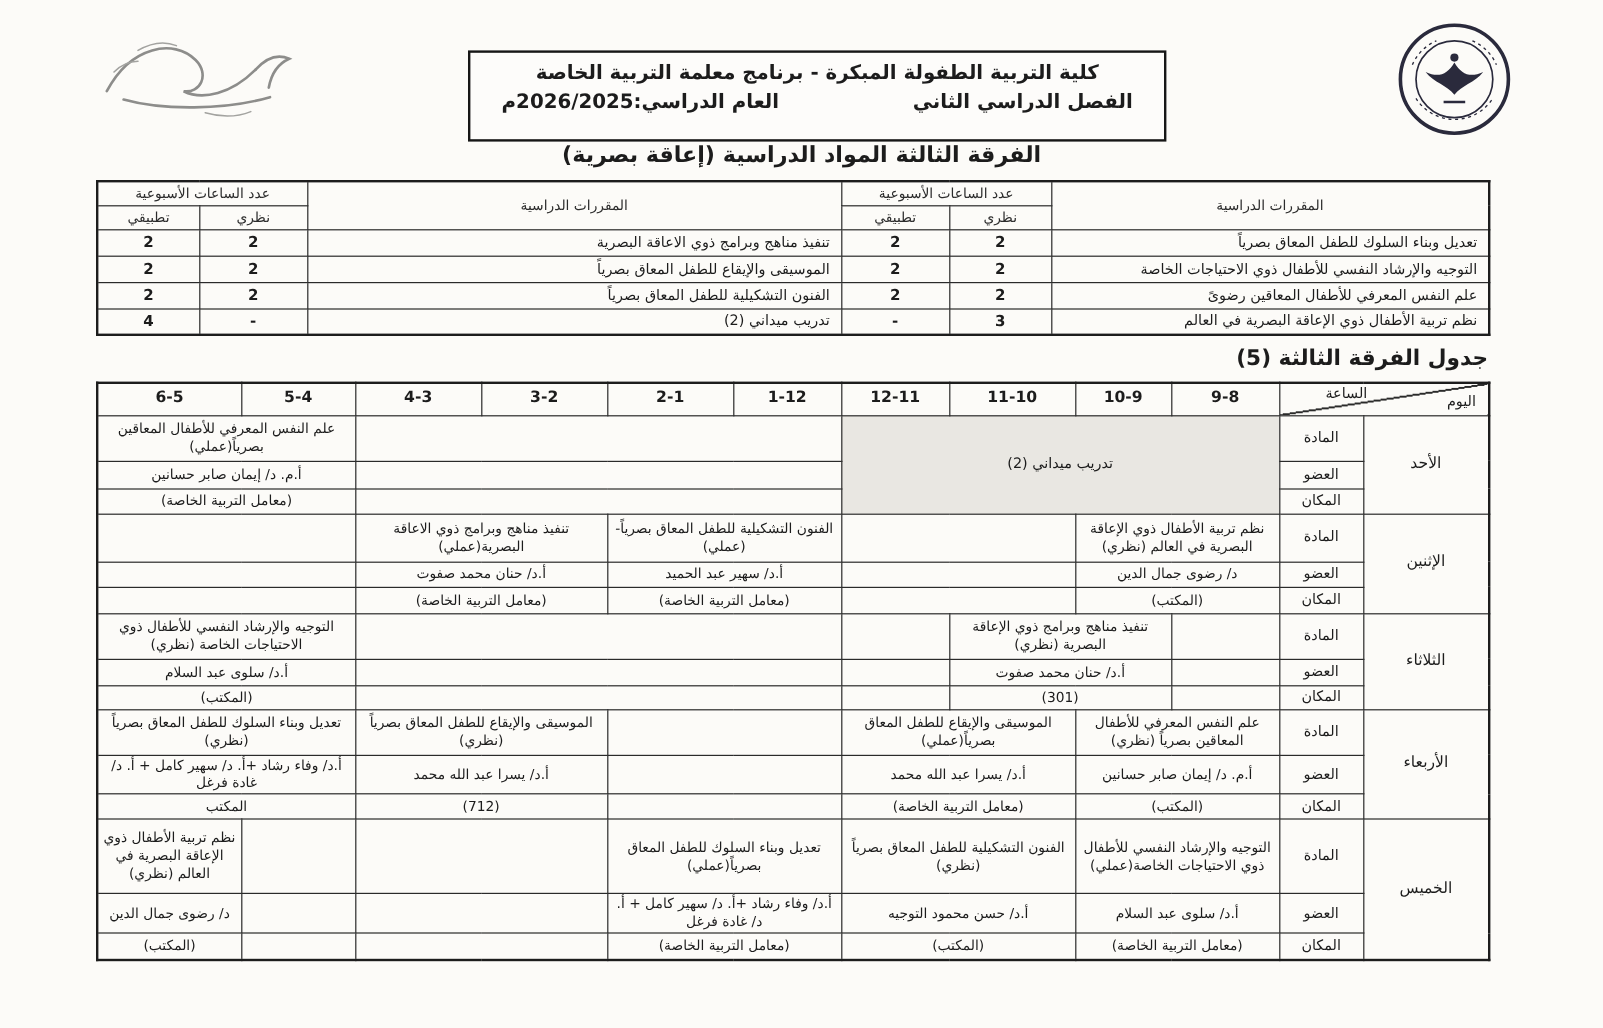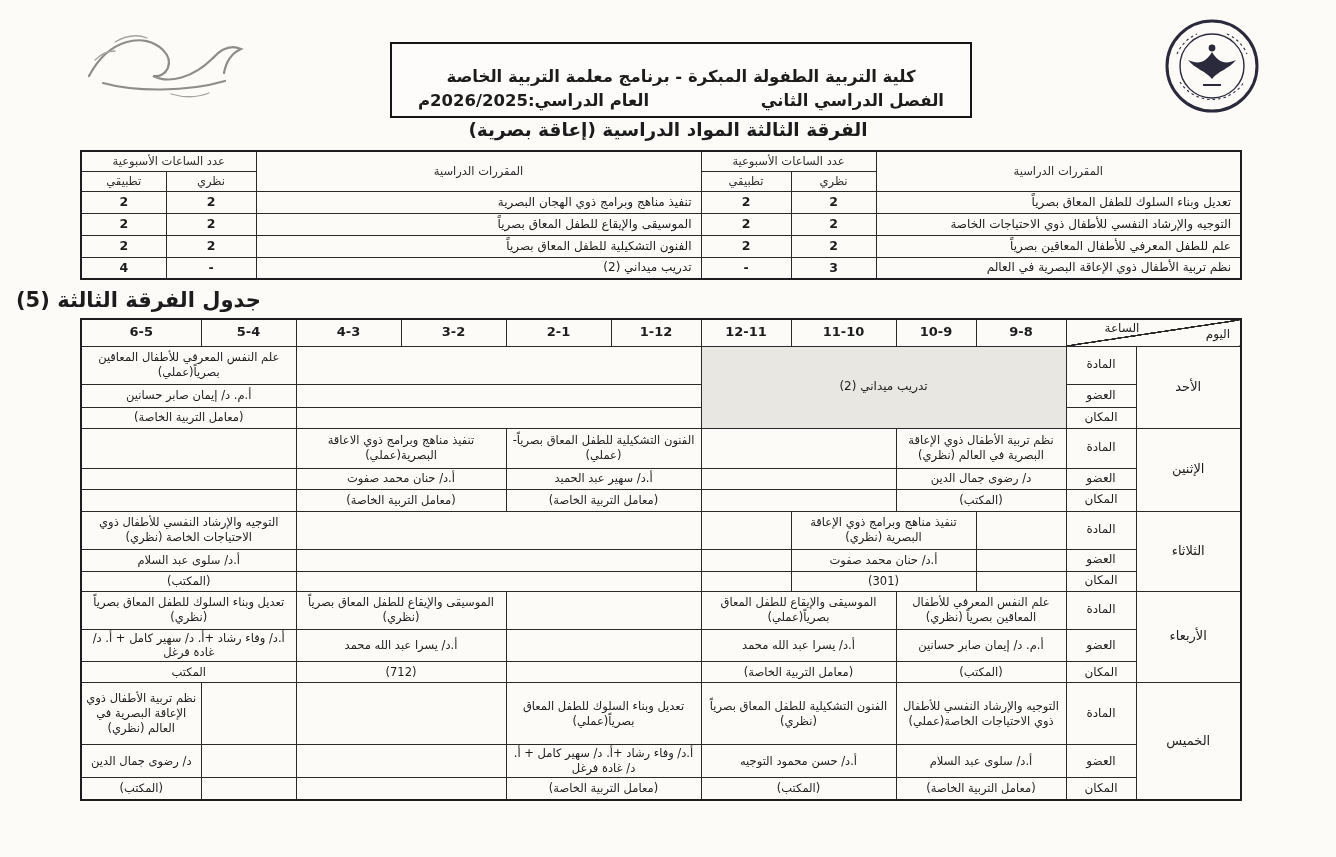--- a/index.html
+++ b/index.html
@@ -9,21 +9,21 @@
     position:relative; width:1336px; height:857px; margin:0 auto;
     background:#fcfbf8; overflow:hidden;
     font-family:"DejaVu Sans", sans-serif; color:#1c1c1c; direction:rtl;
   }
 
   
   .header-box {
     position:absolute; left:390px; top:42px; width:582px; height:76px;
     border:2px solid #161616; background:#fdfcfa;
   }
-  .header-line1 { margin-top:23px; text-align:center; font-weight:bold; font-size:16.5px; }
+  .header-line1 { margin-top:7px; text-align:center; font-weight:bold; font-size:16.5px; }
   .header-line2 { margin-top:5px; display:flex; justify-content:space-between; padding:0 26px; font-weight:bold; font-size:16.5px; }
 
   .logo-left { position:absolute; left:75px; top:20px; }
   .seal-right { position:absolute; left:1160px; top:16px; }
 
   .subtitle {
     position:absolute; top:119px; left:0; width:1336px; text-align:center;
     font-weight:bold; font-size:18.5px;
   }
 
@@ -36,22 +36,22 @@
     border:1px solid #2a2a2a; font-size:12px; padding:1px 4px;
     text-align:center; vertical-align:middle; line-height:1.25;
   }
   table.courses td.cname { text-align:right; padding-right:9px; }
   table.courses td.chead { font-size:11.5px; color:#2c2c2c; }
   table.courses td.num { font-weight:bold; font-size:12.5px; }
   tr.crow { height:22px; }
   tr.chrow { height:20px; }
 
   .sched-title {
-    position:absolute; top:288px; left:16px; width:1240px; text-align:left;
-    font-weight:bold; font-size:21px;
+    position:absolute; top:288px; left:0; width:1240px; text-align:right;
+    font-weight:bold; font-size:18px;
   }
 
   
   table.sched {
     position:absolute; left:80px; top:318px; width:1160px;
     border-collapse:collapse; table-layout:fixed; border:2px solid #1d1d1d;
   }
   table.sched td {
     border:1px solid #2a2a2a; text-align:center; vertical-align:middle;
     padding:1px 2px; font-size:11.5px; line-height:1.3; overflow:hidden;
@@ -136,34 +136,34 @@
     <tr class="chrow">
       <td class="chead">نظري</td>
       <td class="chead">تطبيقي</td>
       <td class="chead">نظري</td>
       <td class="chead">تطبيقي</td>
     </tr>
     <tr class="crow">
       <td class="cname">تعديل وبناء السلوك للطفل المعاق بصرياً</td>
       <td class="num">2</td>
       <td class="num">2</td>
-      <td class="cname">تنفيذ مناهج وبرامج ذوي الهجان البصرية</td>
+      <td class="cname">تنفيذ مناهج وبرامج ذوي الاعاقة البصرية</td>
       <td class="num">2</td>
       <td class="num">2</td>
     </tr>
     <tr class="crow">
       <td class="cname">التوجيه والإرشاد النفسي للأطفال ذوي الاحتياجات الخاصة</td>
       <td class="num">2</td>
       <td class="num">2</td>
       <td class="cname">الموسيقى والإيقاع للطفل المعاق بصرياً</td>
       <td class="num">2</td>
       <td class="num">2</td>
     </tr>
     <tr class="crow">
-      <td class="cname">علم للطفل المعرفي للأطفال المعاقين بصرياً</td>
+      <td class="cname">علم النفس المعرفي للأطفال المعاقين رضوىً</td>
       <td class="num">2</td>
       <td class="num">2</td>
       <td class="cname">الفنون التشكيلية للطفل المعاق بصرياً</td>
       <td class="num">2</td>
       <td class="num">2</td>
     </tr>
     <tr class="crow">
       <td class="cname">نظم تربية الأطفال ذوي الإعاقة البصرية في العالم</td>
       <td class="num">3</td>
       <td class="num">-</td>

